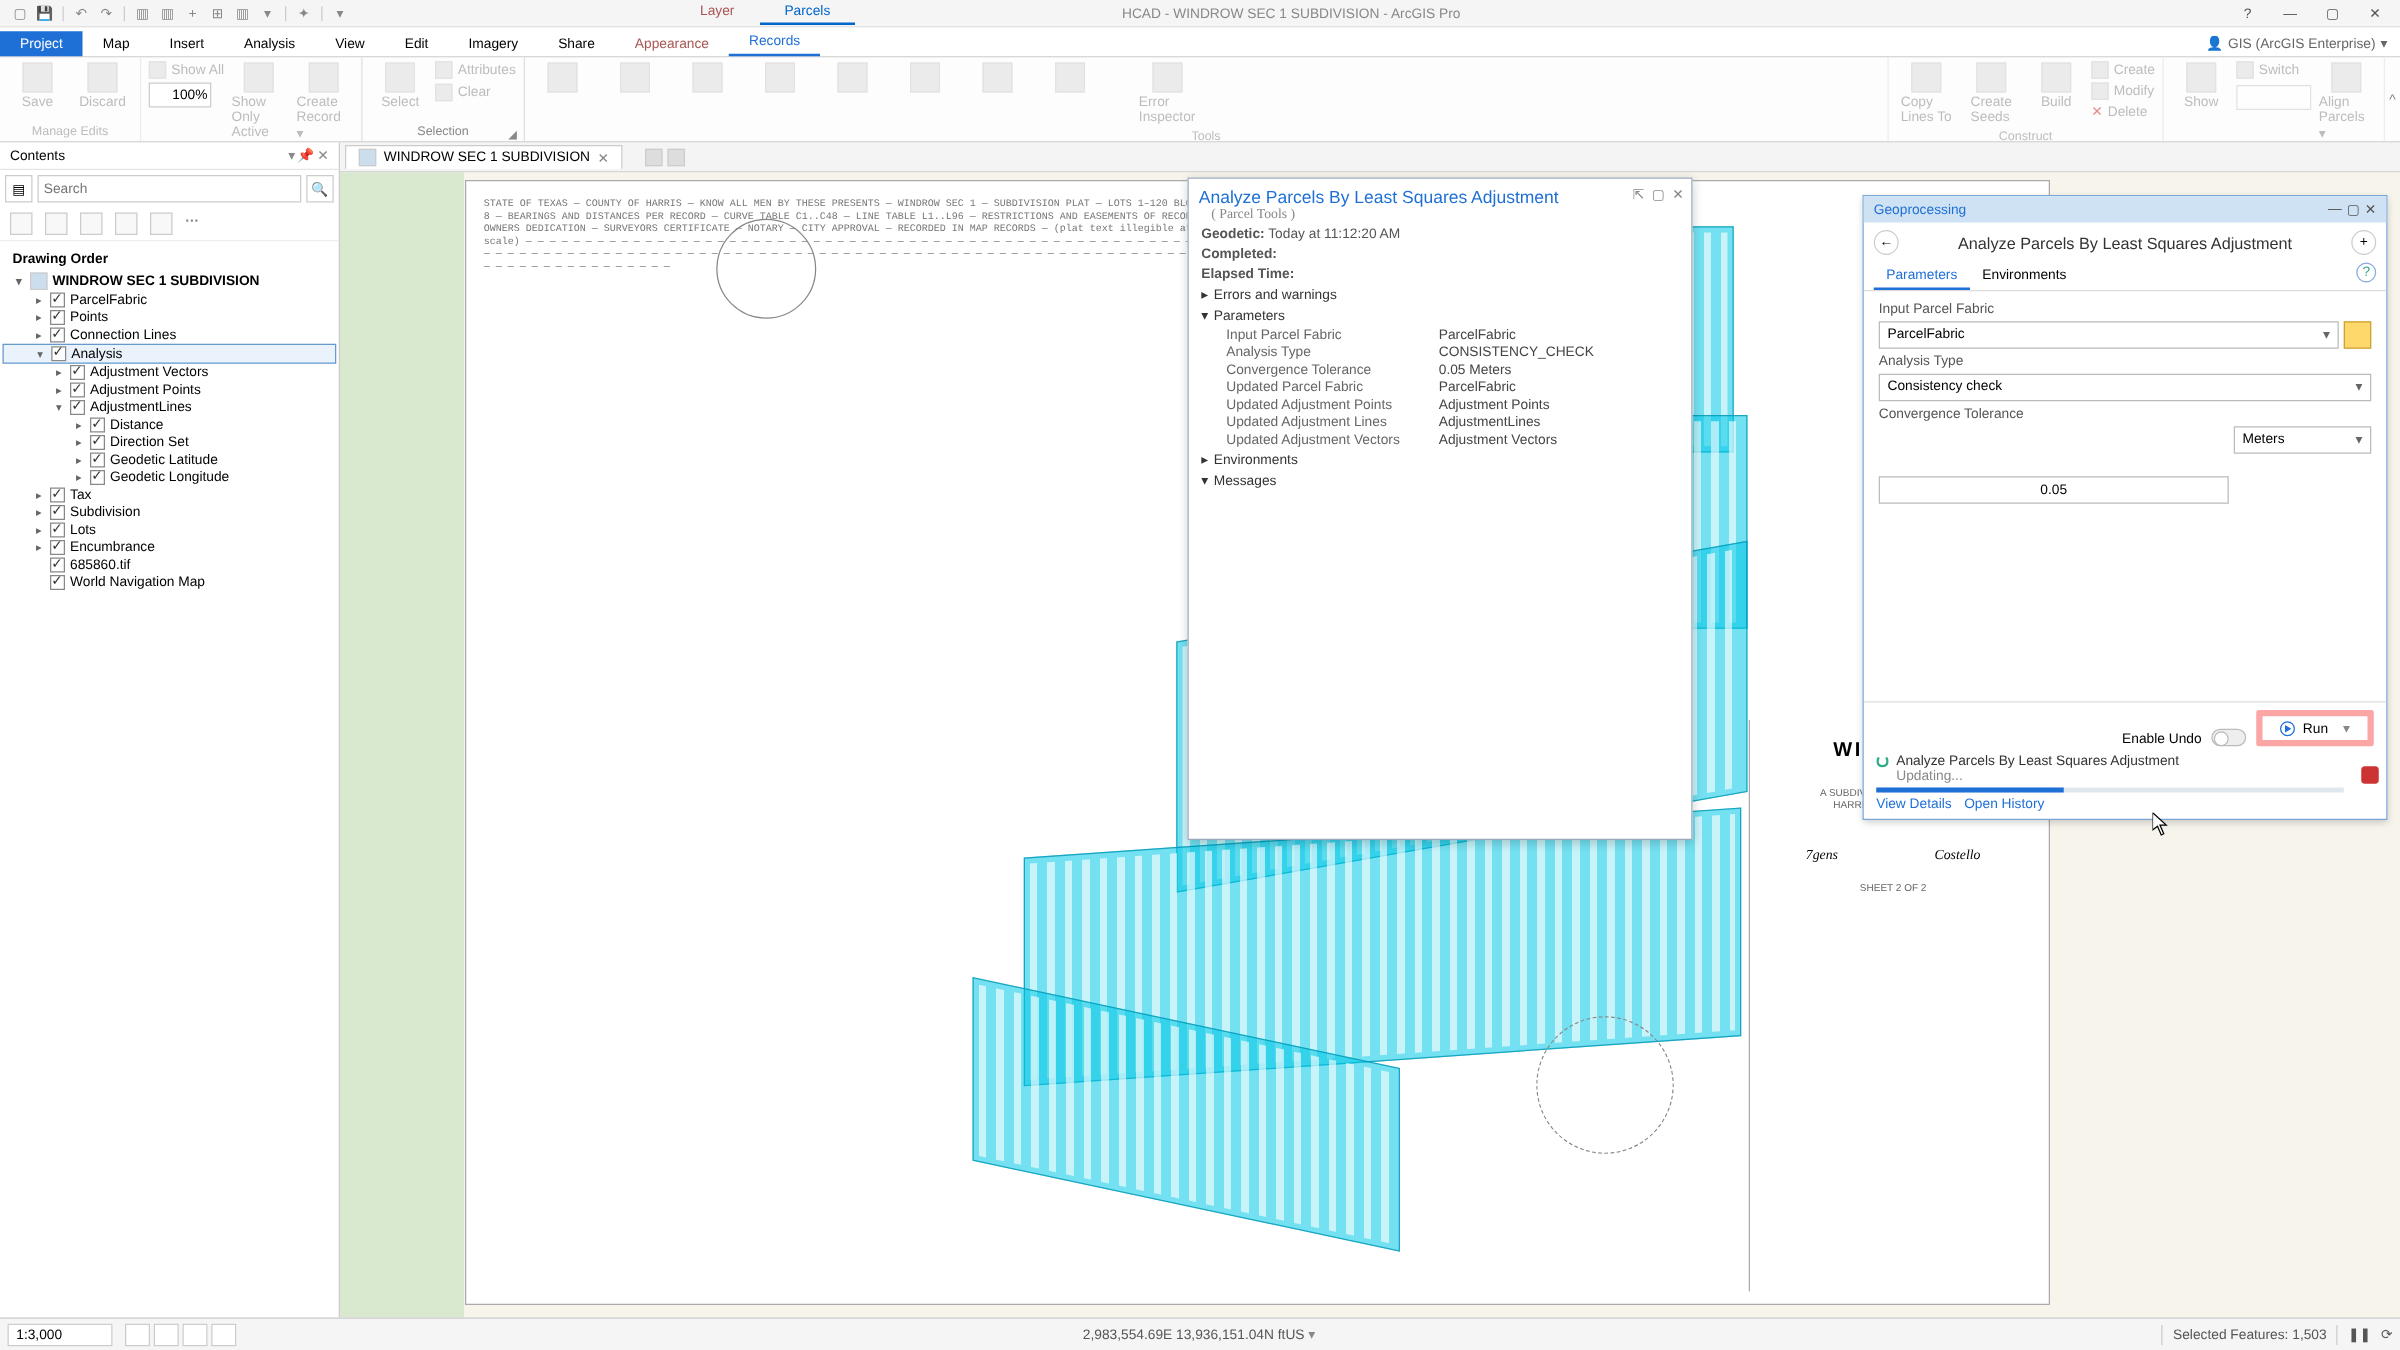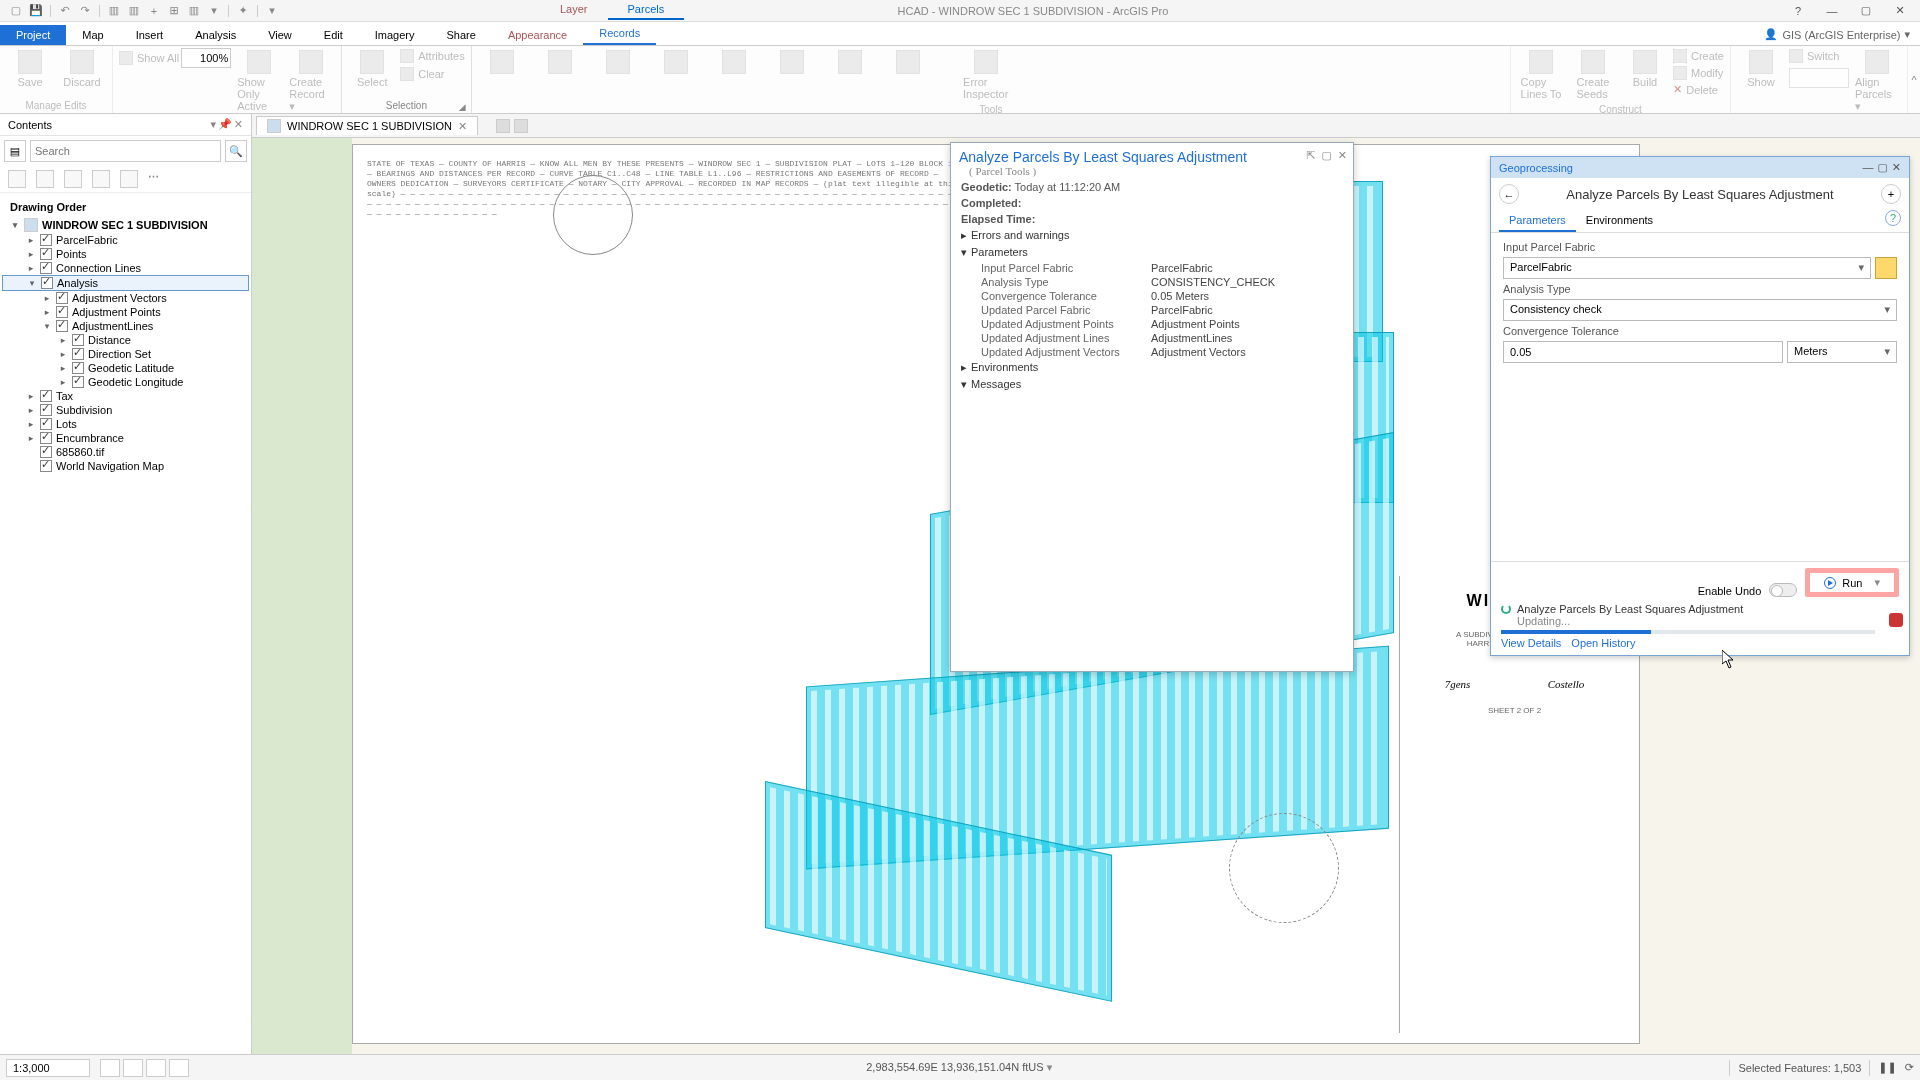--- a/index.html
+++ b/index.html
@@ -33,21 +33,21 @@
 .sm-row { display:flex; align-items:center; gap:4px; color:#888; padding:1px 0; white-space:nowrap;}
 .sm-ico { width:14px; height:14px; background:#ddd; border:1px solid #ccc; display:inline-block;}
 .zoom-input { width:50px; height:20px; border:1px solid #ccc; text-align:right; padding:0 2px;}
 .disabled { opacity:0.55; }
 .launcher { position:absolute; bottom:1px; right:2px; width:10px; height:10px; font-size:9px; color:#888;}
 
 
 .main { position:absolute; top:114px; left:0; right:0; bottom:26px; display:flex; }
 
 
-.contents { width: 252px; background:#fff; border-right:1px solid #ccc; display:flex; flex-direction:column;}
+.contents { width: 272px; background:#fff; border-right:1px solid #ccc; display:flex; flex-direction:column;}
 .pane-head { padding: 4px 8px; font-size:14px; font-weight:500; border-bottom:1px solid #e5e5e5; display:flex; align-items:center;}
 .pane-head .controls { margin-left:auto; display:flex; gap:2px; color:#888;}
 .search-row { padding:4px; display:flex; gap:4px;}
 .search-row input { flex:1; border:1px solid #ccc; padding:2px 4px; height:22px;}
 .search-btn { width:22px; height:22px; border:1px solid #ccc; display:flex; align-items:center; justify-content:center; background:#fff;}
 .toc-toolbar { padding:4px 8px; display:flex; gap:10px; border-bottom:1px solid #eee;}
 .toc-tool { width:18px; height:18px; border:1px solid #ccc; background:#f8f8f8;}
 .toc-body { flex:1; overflow:auto; padding:4px 2px;}
 .toc-section-head { font-weight:600; padding:4px 8px;}
 .toc-item { display:flex; align-items:center; gap:4px; padding:1px 0 1px 8px;}
@@ -117,21 +117,21 @@
 .gp-tab.active{ border-bottom:2px solid #1e6fd6; color:#1e6fd6;}
 .help-btn { margin-left:auto; width:16px;height:16px;border:1px solid #8ad;border-radius:50%;color:#3a8;display:flex;align-items:center;justify-content:center;}
 .gp-form { padding:8px 12px; display:flex; flex-direction:column; gap:4px;}
 .gp-label { color:#555; font-size:11px;}
 .gp-input { border:1px solid #bbb; padding:3px 6px; height:22px; background:#fff;}
 .gp-inputrow { display:flex; gap:4px;}
 .gp-inputrow .gp-input{flex:1;}
 .folder-btn{width:22px;height:22px;background:#ffd86b;border:1px solid #caa23a;}
 .dd::after{content:"▾"; float:right; color:#666;}
 .gp-tol { display:flex; gap:4px;}
-.gp-tol .num{flex:1; text-align:left;}
+.gp-tol .num{flex:1; text-align:center;margin-top:40px;}
 .gp-tol .unit{width:110px;}
 .gp-footer { position:absolute; left:0; right:0; bottom:0; padding:6px 10px; border-top:1px solid #ddd;}
 .gp-runrow { display:flex; align-items:flex-end; gap:8px; justify-content:flex-end;}
 .toggle { width:28px; height:14px; border:1px solid #bbb; border-radius:8px; background:#eee; position:relative;}
 .toggle::after{content:"";position:absolute;left:1px;top:1px;width:10px;height:10px;border-radius:50%;background:#fff;border:1px solid #bbb;}
 .run-btn { border:5px solid #fca5a5; background:#fff; padding:3px 14px; display:flex; align-items:center; gap:6px; border-radius:2px;}
 .run-play{width:12px;height:12px;border:1px solid #1e6fd6;border-radius:50%;position:relative;}
 .run-play::after{content:"";position:absolute;left:3px;top:2px;border-left:5px solid #1e6fd6;border-top:3px solid transparent;border-bottom:3px solid transparent;}
 .gp-progress { margin-top:6px; font-size:11px;}
 .gp-progress .nm{color:#333;}
@@ -216,21 +216,21 @@
         </div>
       <div class="big-btn">
           <div class="ico"></div>
           <span>Discard</span>
         </div>
     </div>
     <div class="rgroup-label">Manage Edits</div>
   </div>
   <div class="rgroup">
     <div class="rgroup-body">
-      <div style="display:flex;flex-direction:row;gap:2px;">
+      <div style="display:flex;flex-direction:column;gap:2px;">
         <div class="sm-row disabled">
             <span class="sm-ico"></span>
             <span>Show All</span>
           </div>
         <input class="zoom-input" value="100%" style="">
       </div>
       <div class="big-btn disabled">
           <div class="ico"></div>
           <span style="white-space:pre-line">Show Only
 Active</span>

